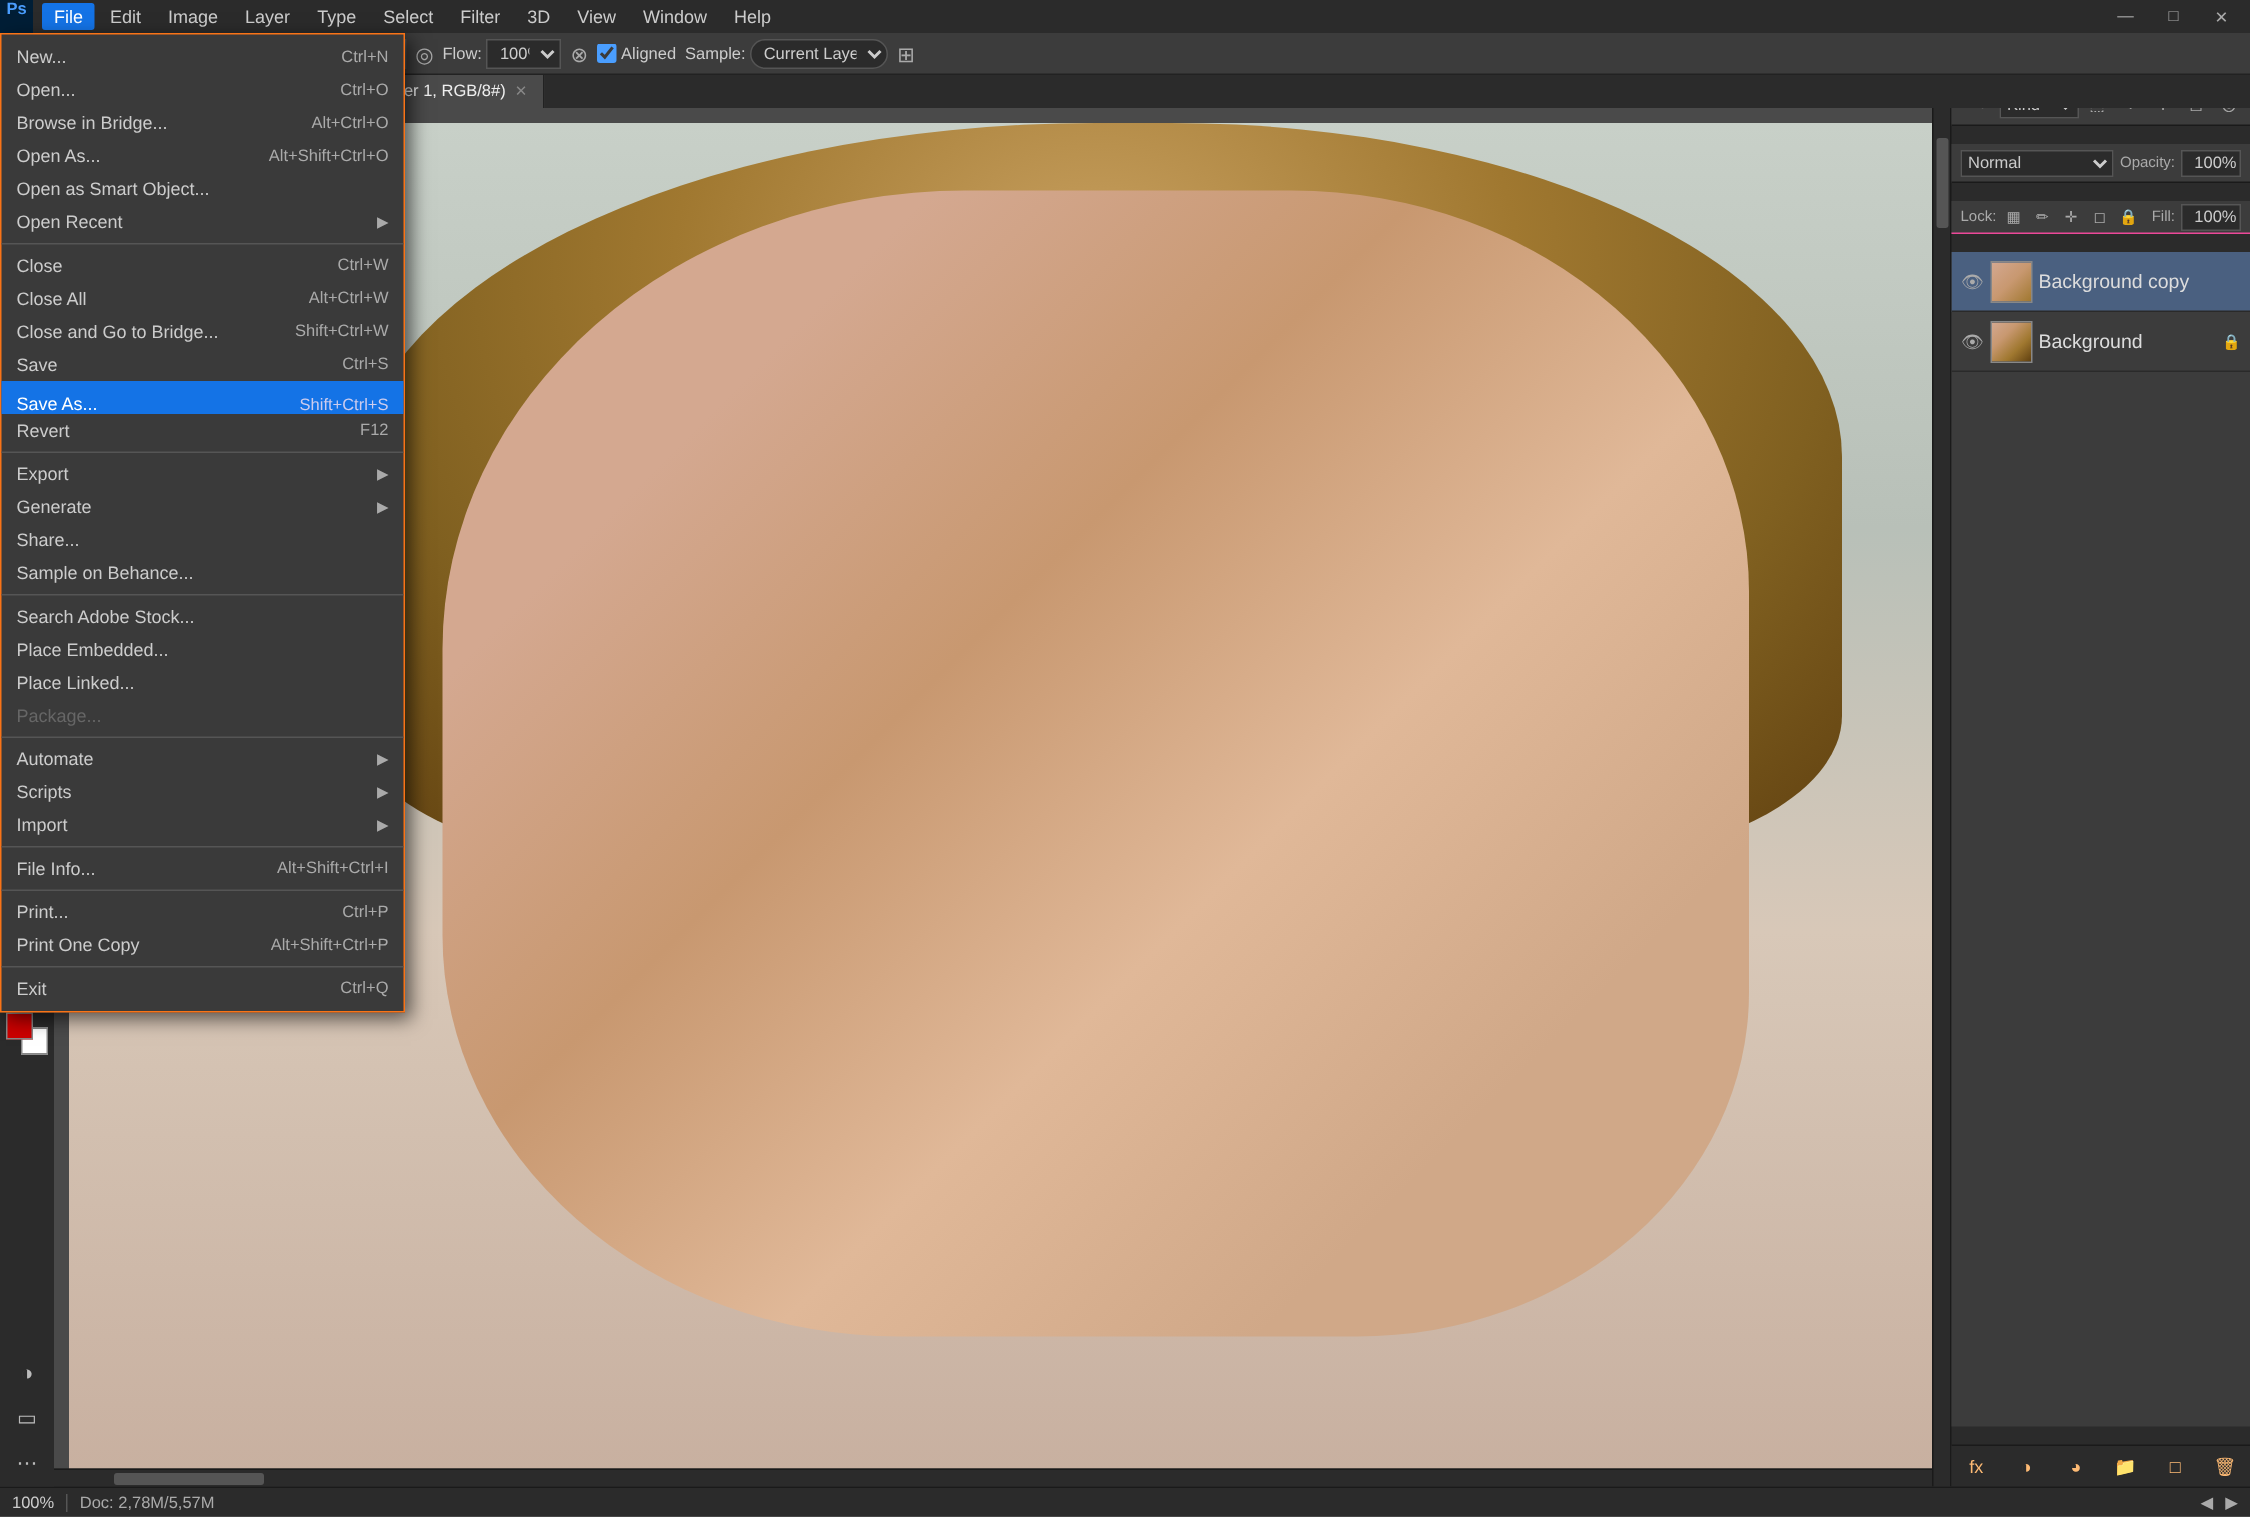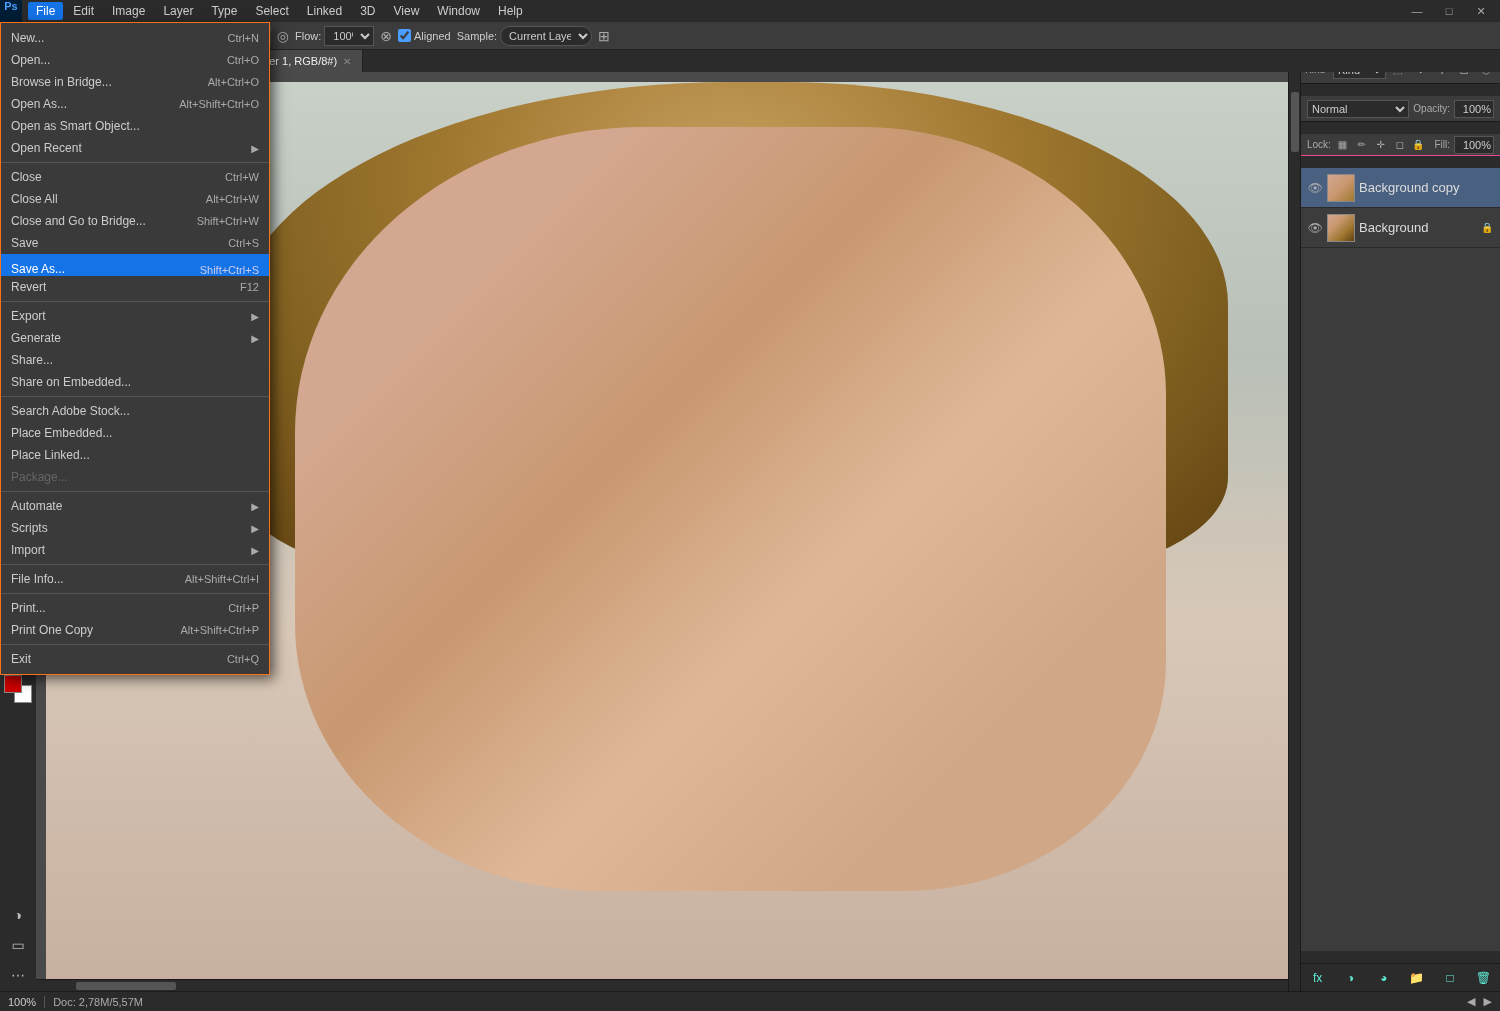--- a/index.html
+++ b/index.html
@@ -393,21 +393,21 @@
       align-items: center;
       justify-content: space-around;
       border-top: 1px solid #1a1a1a;
     }
     .layers-footer-btn {
       width: 20px;
       height: 20px;
       display: flex;
       align-items: center;
       justify-content: center;
-      color: #5eead4;
+      color: #fdba74;
       cursor: pointer;
       font-size: 12px;
     }
 
     
     #status-bar {
       position: absolute;
       bottom: 0;
       left: 0;
       right: 0;
@@ -551,21 +551,21 @@
 </div>
 
 <div id="menu-bar">
   <div style="width:22px;"></div>
   <div class="menu-item active">File</div>
   <div class="menu-item">Edit</div>
   <div class="menu-item">Image</div>
   <div class="menu-item">Layer</div>
   <div class="menu-item">Type</div>
   <div class="menu-item">Select</div>
-  <div class="menu-item">Linked</div>
+  <div class="menu-item">Filter</div>
   <div class="menu-item">3D</div>
   <div class="menu-item">View</div>
   <div class="menu-item">Window</div>
   <div class="menu-item">Help</div>
 
   <div style="flex:1;"></div>
   <div class="win-btn">—</div>
   <div class="win-btn">□</div>
   <div class="win-btn close">✕</div>
 </div>
@@ -828,21 +828,21 @@
     <span class="menu-item-arrow">▶</span>
   </div>
   <div class="menu-dropdown-item">
     <span class="menu-item-label">Generate</span>
     <span class="menu-item-arrow">▶</span>
   </div>
   <div class="menu-dropdown-item">
     <span class="menu-item-label">Share...</span>
   </div>
   <div class="menu-dropdown-item">
-    <span class="menu-item-label">Share on Embedded...</span>
+    <span class="menu-item-label">Sample on Behance...</span>
   </div>
   <div class="menu-section-sep"></div>
   <div class="menu-dropdown-item">
     <span class="menu-item-label">Search Adobe Stock...</span>
   </div>
   <div class="menu-dropdown-item">
     <span class="menu-item-label">Place Embedded...</span>
   </div>
   <div class="menu-dropdown-item">
     <span class="menu-item-label">Place Linked...</span>

